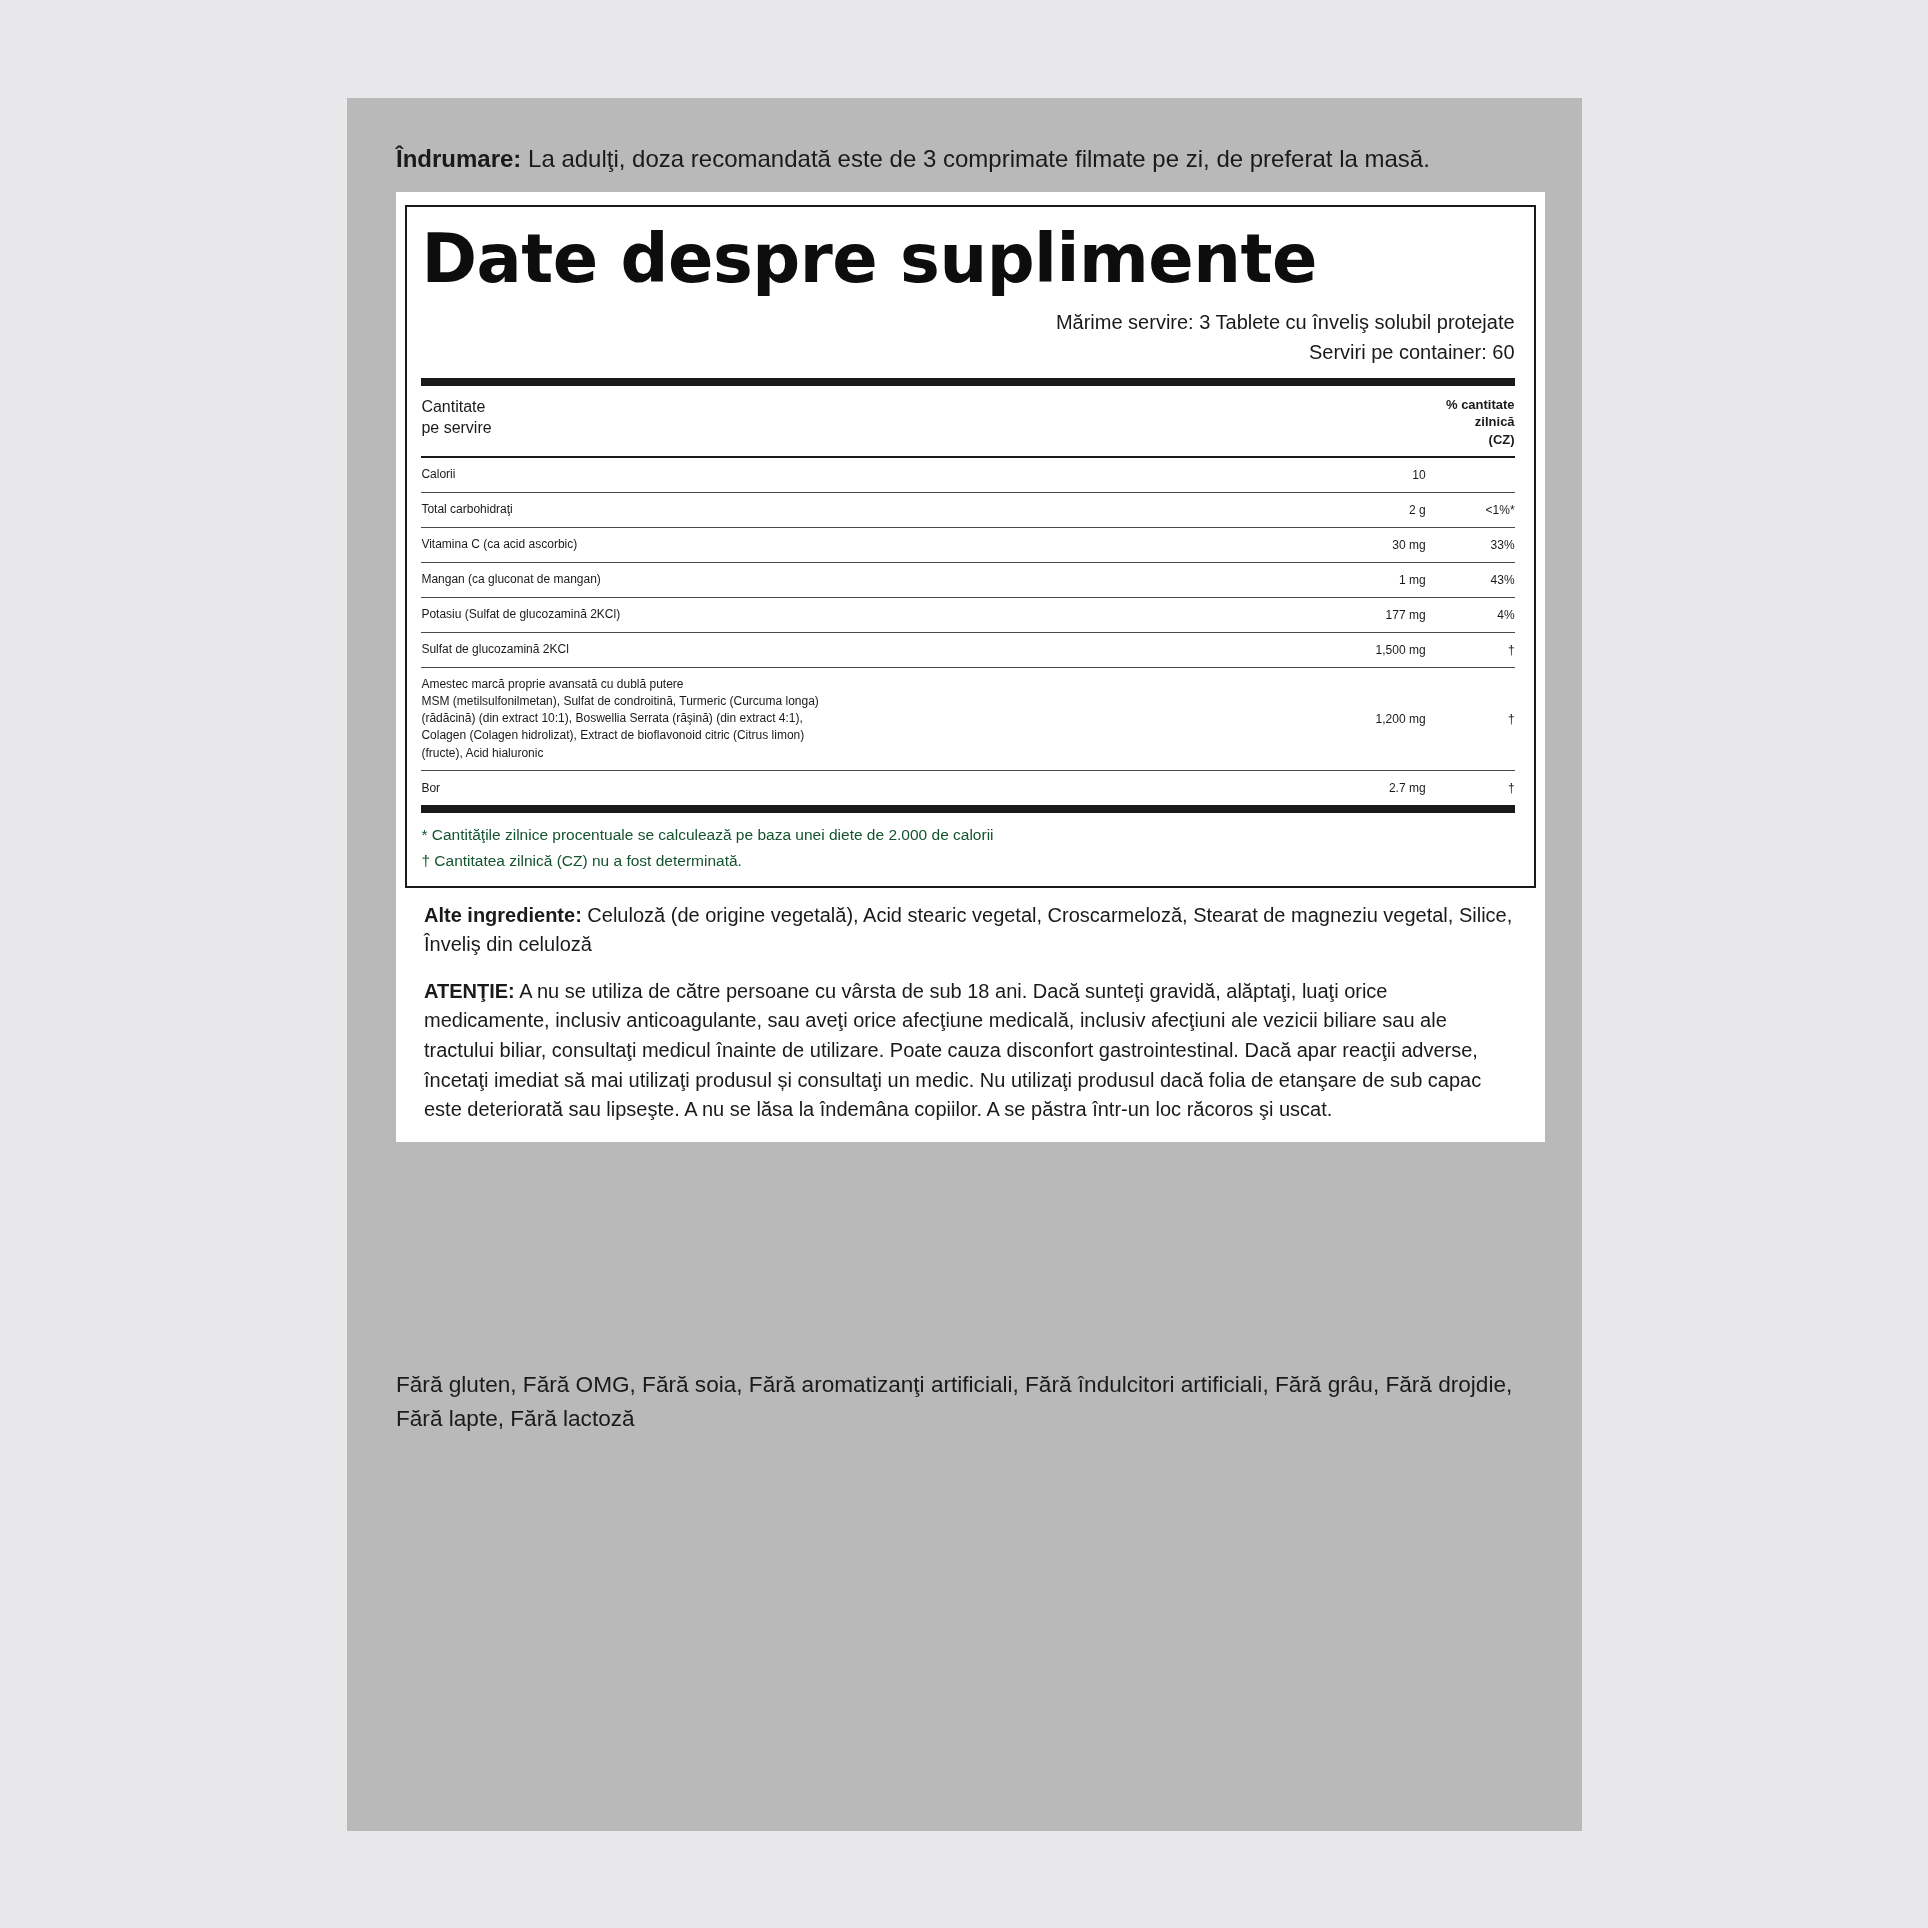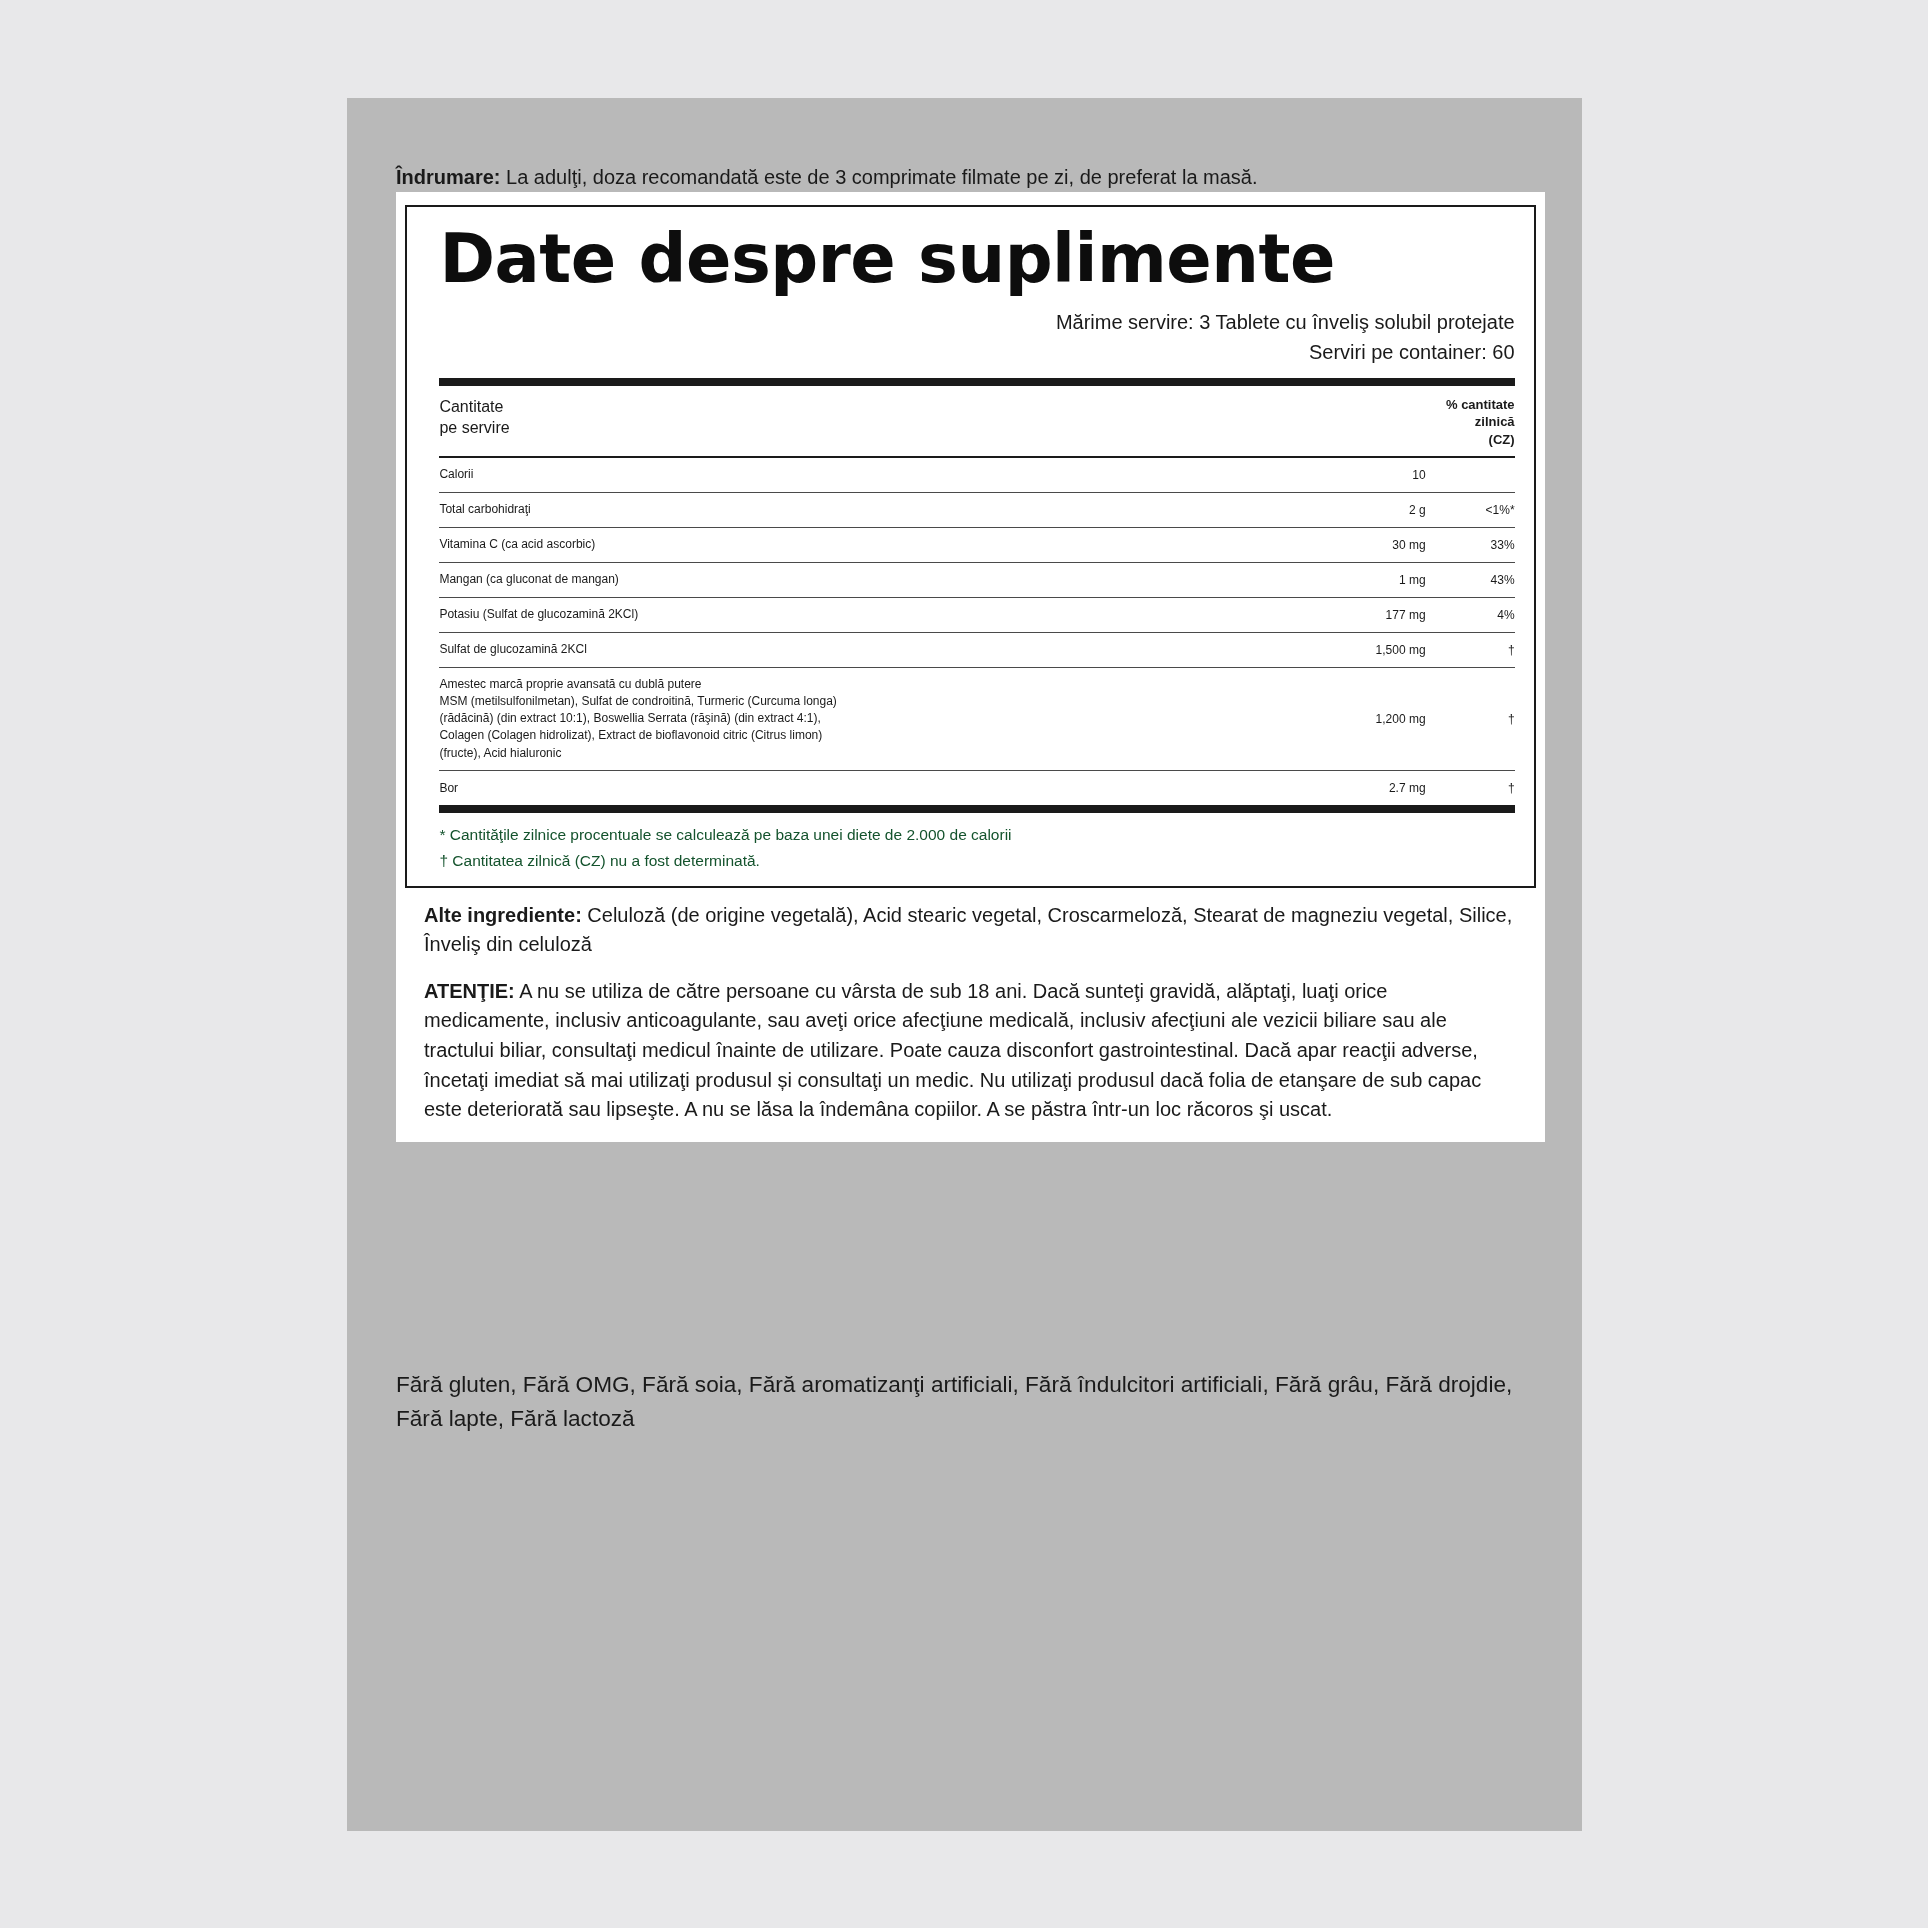--- a/index.html
+++ b/index.html
@@ -21,41 +21,40 @@
     height: 1733px;
     background: #b9b9b9;
     box-sizing: border-box;
     padding: 0;
   }
   .directions {
     position: absolute;
     left: 49px;
     top: 45px;
     width: 1149px;
-    font-size: 20px;
+    font-size: 24px;
     color: #1a1a1a;
     line-height: 1.35;
-    margin-top: 21px;
   }
   .directions b {
     font-weight: bold;
   }
   .white-panel {
     position: absolute;
     left: 49px;
     top: 94px;
     width: 1149px;
     background: #ffffff;
     box-sizing: border-box;
     padding: 0;
   }
   .sup-box {
     border: 2.8px solid #1a1a1a;
     margin: 13px 9.4px 0 9.4px;
-    padding: 15px 19px 13px 32px;
+    padding: 15px 19px 13px 14px;
     box-sizing: border-box;
   }
   .sup-title {
     font-family: "DejaVu Sans", sans-serif;
     font-weight: bold;
     font-size: 67px;
     line-height: 1.07;
     letter-spacing: -0.5px;
     color: #0d0d0d;
     margin: 1.9px 0 11.3px 0;

